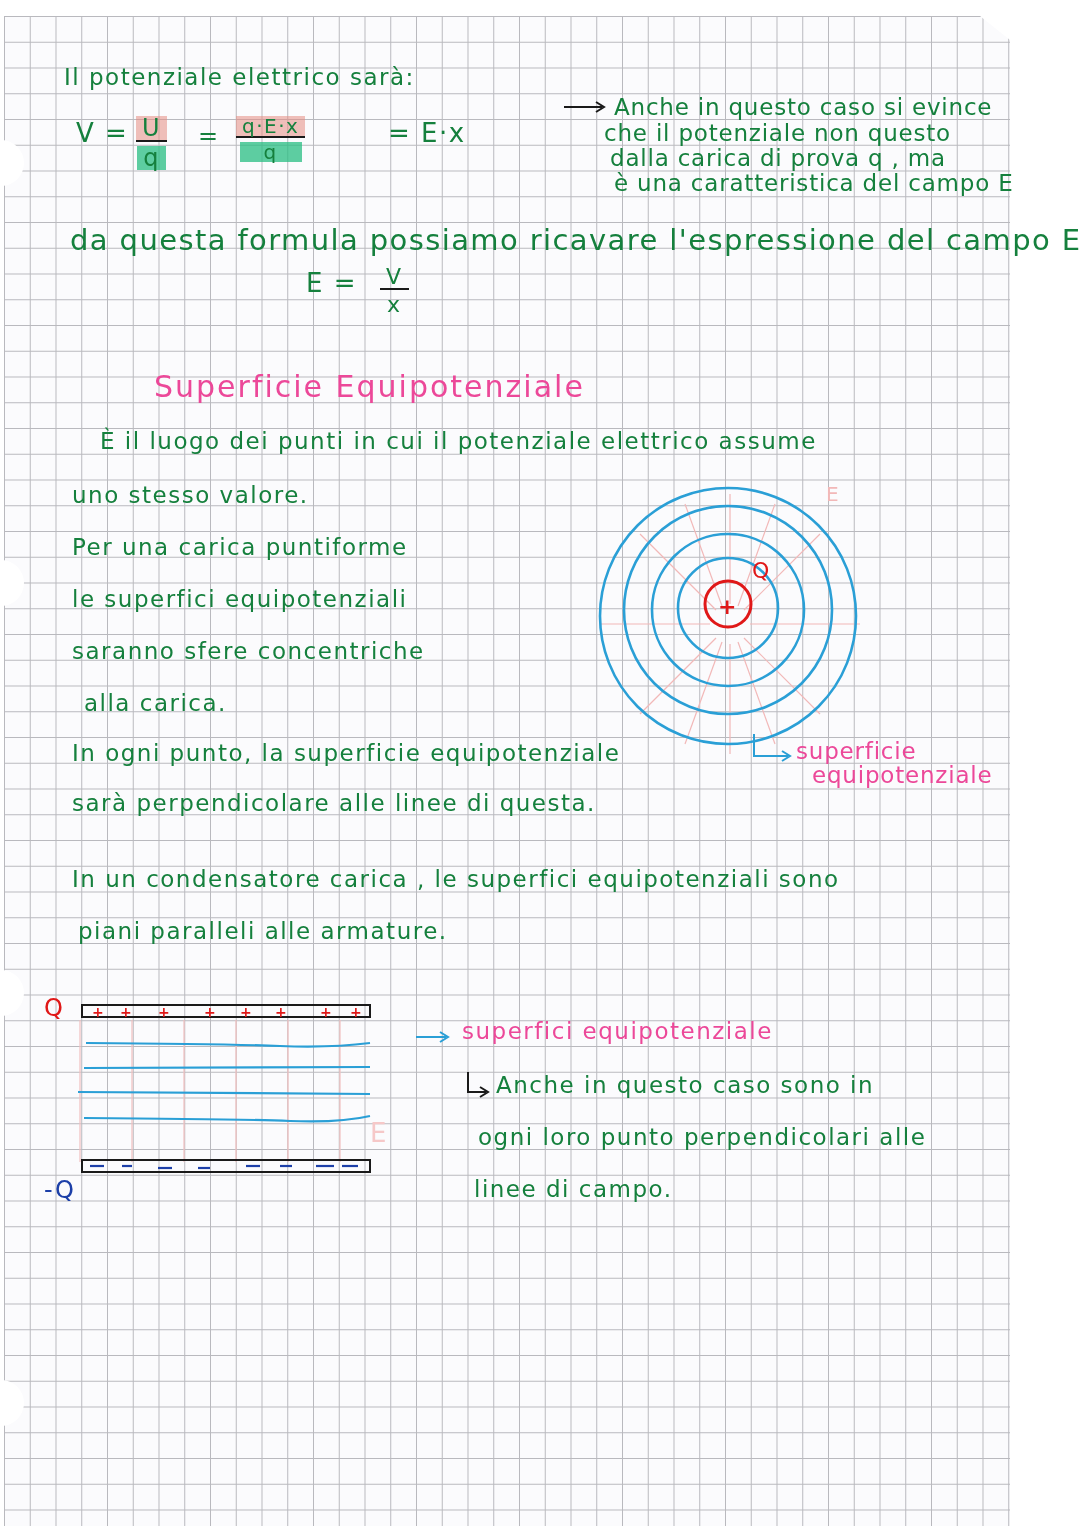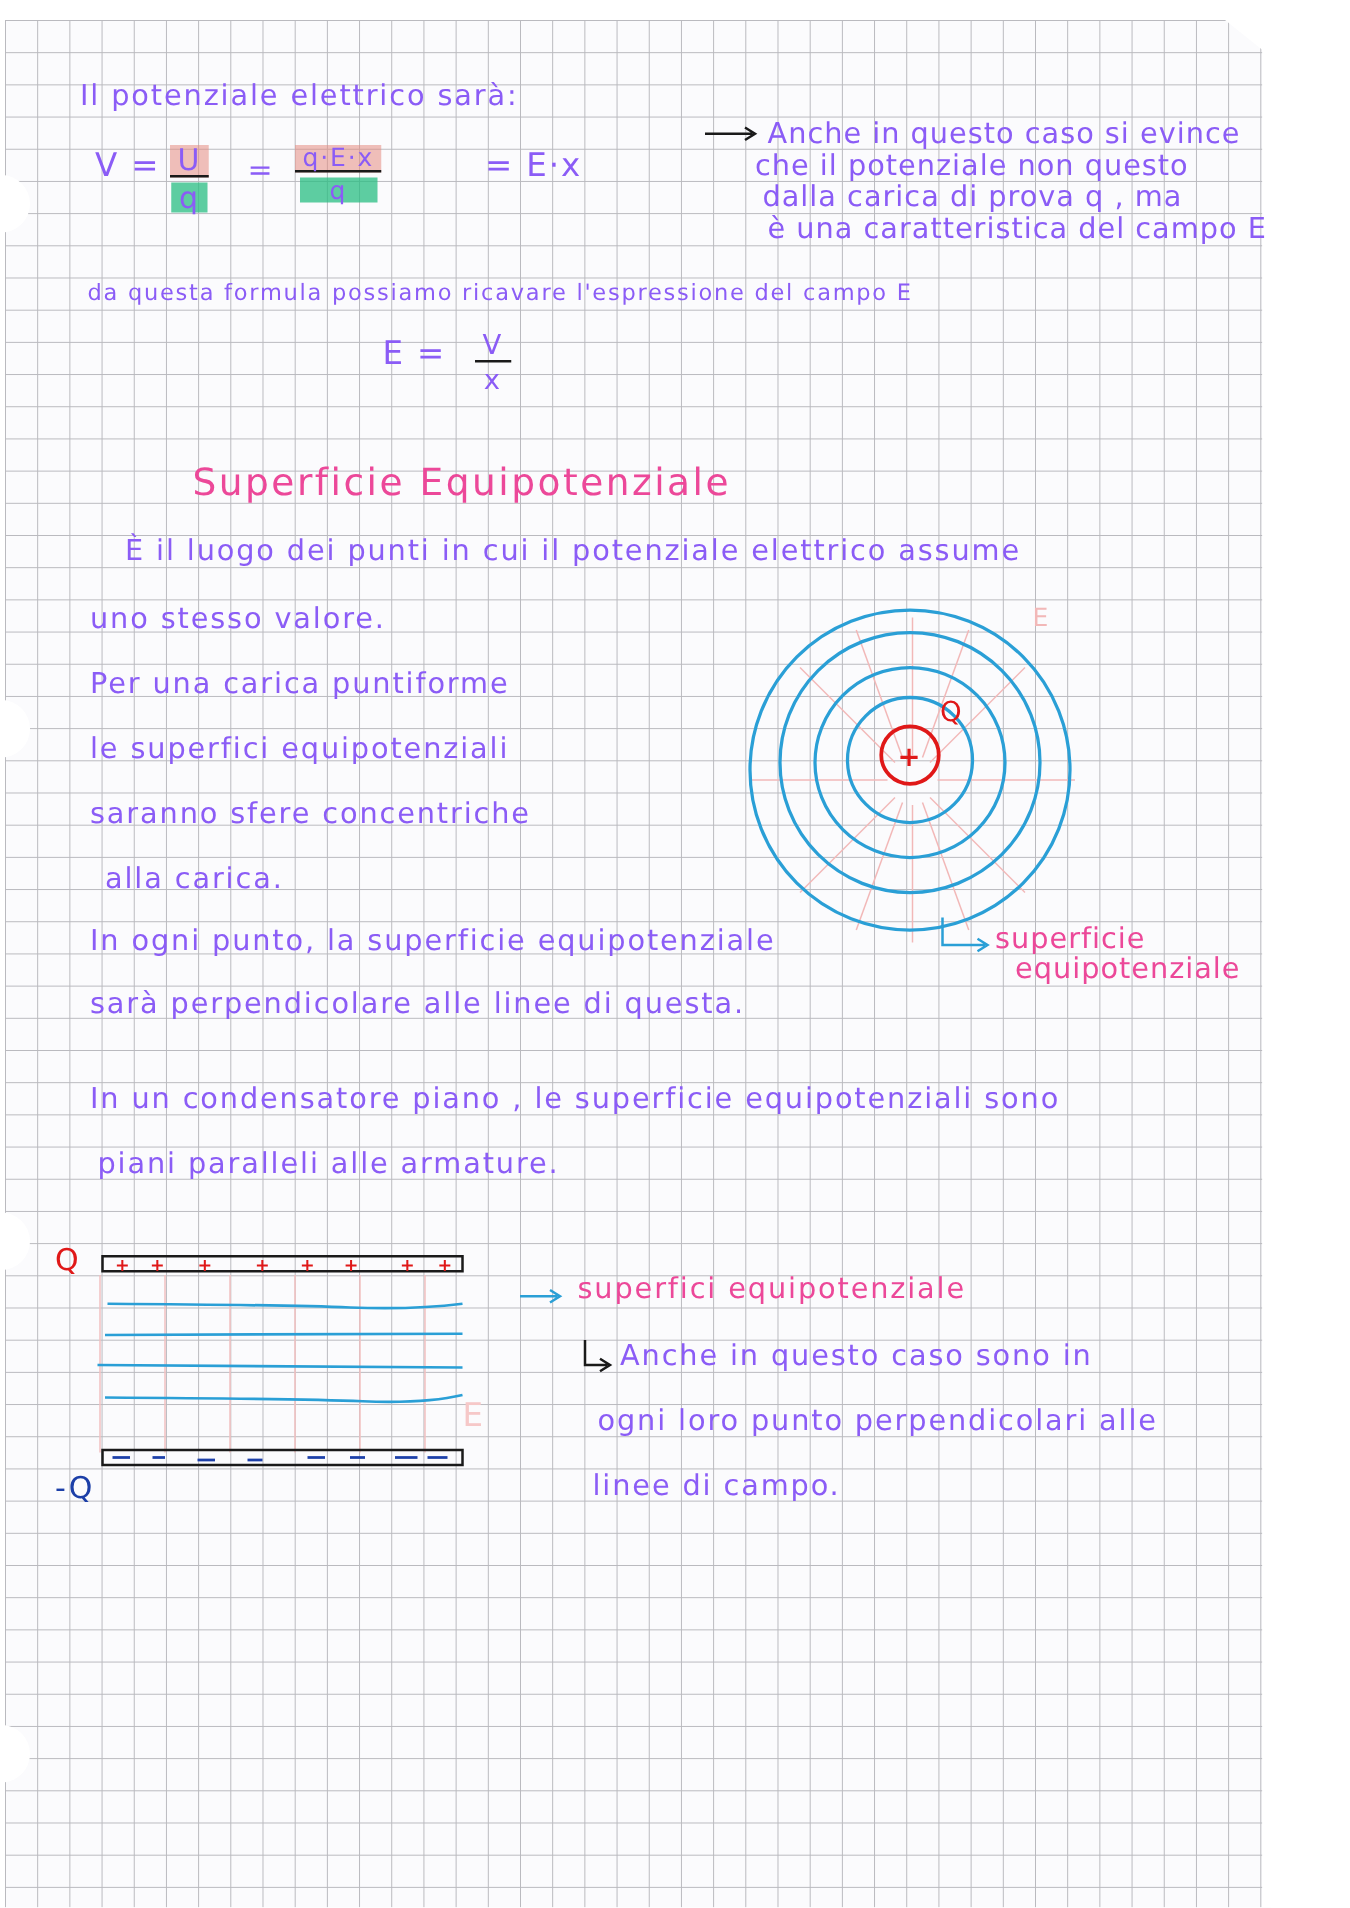--- a/index.html
+++ b/index.html
@@ -15,21 +15,21 @@
       linear-gradient(to right, #b9b9be 1px, transparent 1px),
       linear-gradient(to bottom, #b9b9be 1px, transparent 1px);
     background-size: 25.75px 25.75px;
     clip-path: polygon(0 0, 976px 0, 1006px 24px, 1006px 100%, 0 100%);
   }
   .hole {
     position: absolute; left: -26px; width: 46px; height: 46px; border-radius: 50%;
     background: #ffffff;
   }
   .hw {
-    position: absolute; white-space: nowrap; color: #8b5cf6;
+    position: absolute; white-space: nowrap; color: #15803d;
     font-family: "DejaVu Sans", sans-serif; font-size: 23px; letter-spacing: 1.5px;
     line-height: 1;
   }
   .blue { color: #ec4899; }
   .red { color: #e01818; }
   .small { font-size: 23px; letter-spacing: 0.8px; }
   .title { font-size: 30px; letter-spacing: 2px; }
   .frac { position: absolute; display: flex; flex-direction: column; align-items: center; }
   .frac .num { padding: 0 6px; border-bottom: 2px solid #1a1a1a; }
   .frac .den { padding: 0 6px; margin-top: 4px; }
@@ -62,21 +62,21 @@
 <div class="hw" style="left:388px; top:120px; font-size:26px;">= E·x</div>
 
 <svg style="left:562px; top:100px;" width="50" height="14">
   <path d="M2 7 L40 7 M34 2 L42 7 L34 12" stroke="#1a1a1a" stroke-width="2" fill="none"></path>
 </svg>
 <div class="hw small" style="left:614px; top:96px;">Anche in questo caso si evince</div>
 <div class="hw small" style="left:604px; top:122px;">che il potenziale non questo</div>
 <div class="hw small" style="left:610px; top:147px;">dalla carica di prova q , ma</div>
 <div class="hw small" style="left:614px; top:172px;">è una caratteristica del campo E</div>
 
-<div class="hw" style="left:70px; top:226px; font-size:18px; letter-spacing:1.4px;">da questa formula possiamo ricavare l'espressione del campo E</div>
+<div class="hw" style="left:70px; top:226px; font-size:29px; letter-spacing:1.4px;">da questa formula possiamo ricavare l'espressione del campo E</div>
 
 <div class="hw" style="left:306px; top:270px; font-size:26px;">E =</div>
 <div class="frac hw" style="left:380px; top:266px; font-size:22px;">
   <span class="num">V</span>
   <span class="den">x</span>
 </div>
 
 <div class="hw blue title" style="left:154px; top:372px;">Superficie Equipotenziale</div>
 
 <div class="hw" style="left:64px; top:430px;margin-left:36px;">È il luogo dei punti in cui il potenziale elettrico assume</div>
@@ -116,21 +116,21 @@
 <div class="hw red" style="left:718px; top:596px; font-size:22px; font-weight:bold;">+</div>
 <div class="hw red" style="left:752px; top:560px; font-size:22px;">Q</div>
 <div class="hw" style="left:826px; top:484px; font-size:20px; color:#f2b8b8;">E</div>
 
 <svg style="left:752px; top:732px;" width="50" height="34">
   <path d="M2 2 L2 24 L36 24 M30 19 L38 24 L30 29" stroke="#2a9fd6" stroke-width="2" fill="none"></path>
 </svg>
 <div class="hw blue small" style="left:796px; top:740px;">superficie</div>
 <div class="hw blue small" style="left:812px; top:764px;">equipotenziale</div>
 
-<div class="hw" style="left:72px; top:868px;">In un condensatore piano , le superficie equipotenziali sono</div>
+<div class="hw" style="left:72px; top:868px;">In un condensatore carica , le superfici equipotenziali sono</div>
 <div class="hw" style="left:78px; top:920px;">piani paralleli alle armature.</div>
 
 <svg style="left:80px; top:1000px;" width="300" height="180">
   <rect x="2" y="5" width="288" height="12" stroke="#1a1a1a" stroke-width="2" fill="none"></rect>
   <g fill="#e01818" font-family="DejaVu Sans, sans-serif" font-size="14" font-weight="bold">
     <text x="12" y="17">+</text>
       <text x="40" y="17">+</text>
       <text x="78" y="17">+</text>
     <text x="124" y="17">+</text>
       <text x="160" y="17">+</text>

